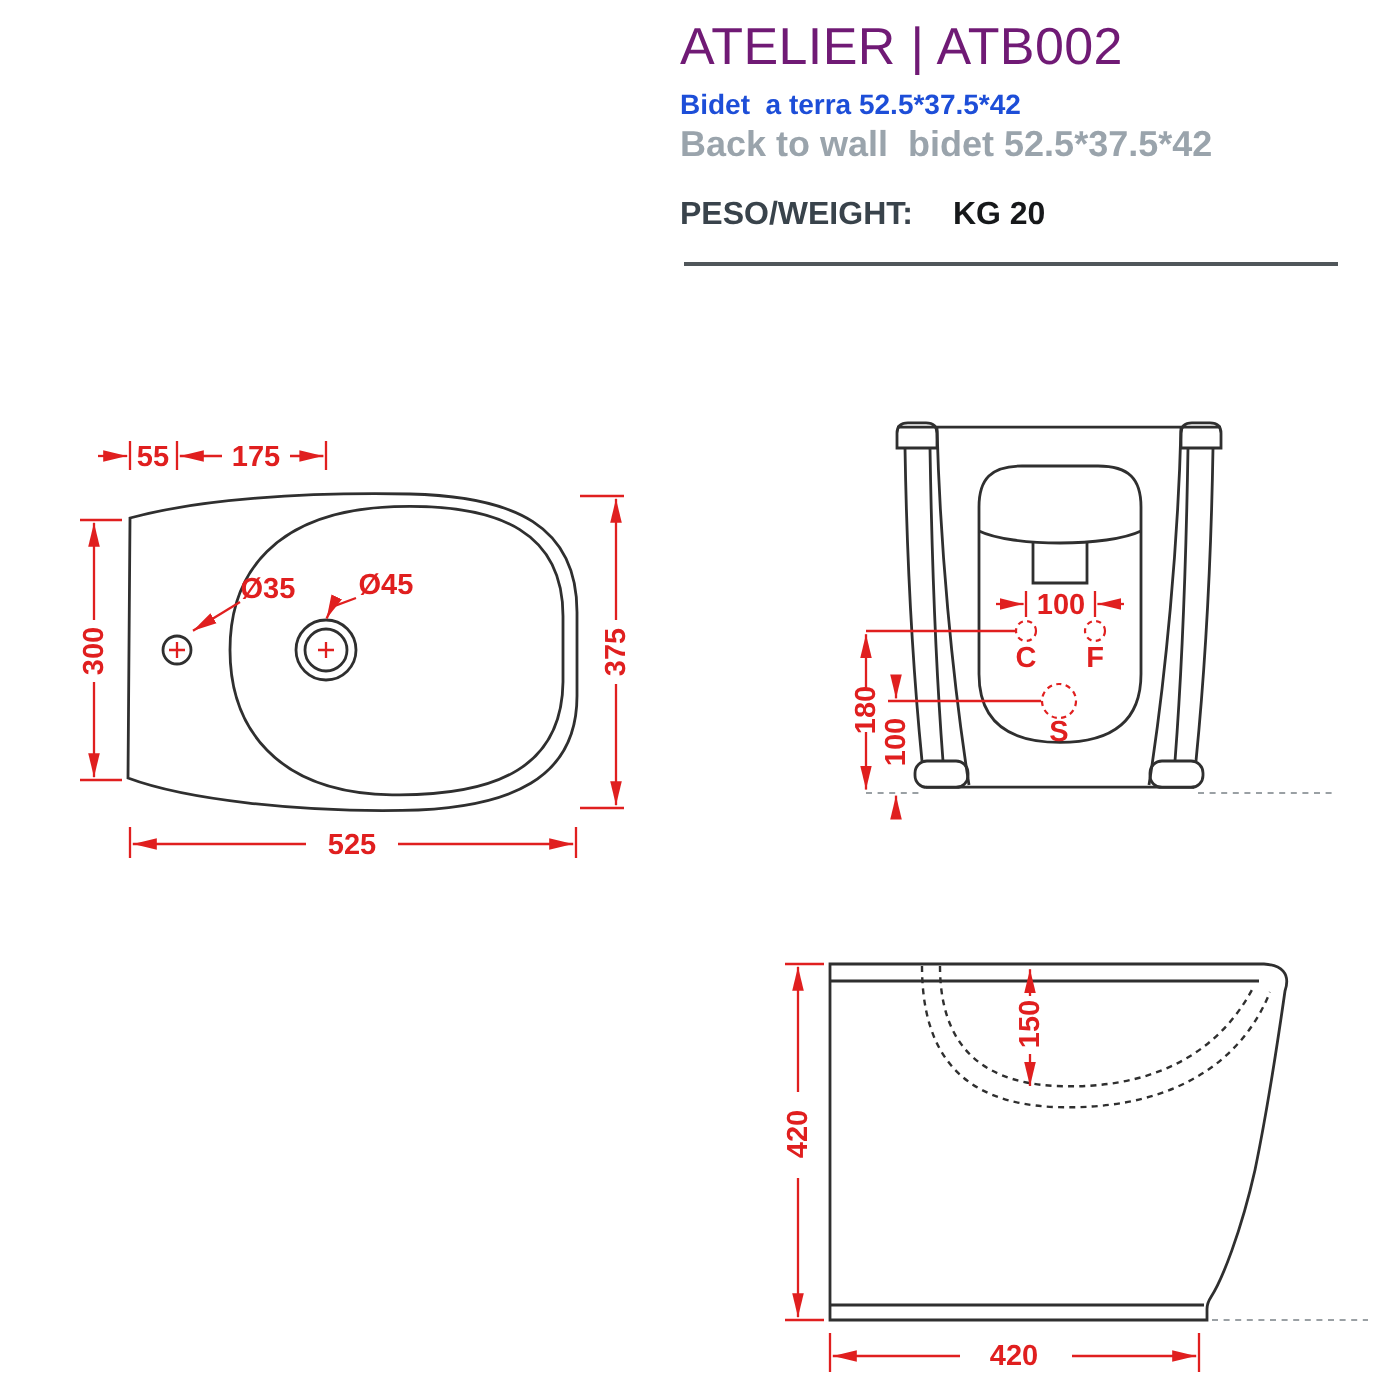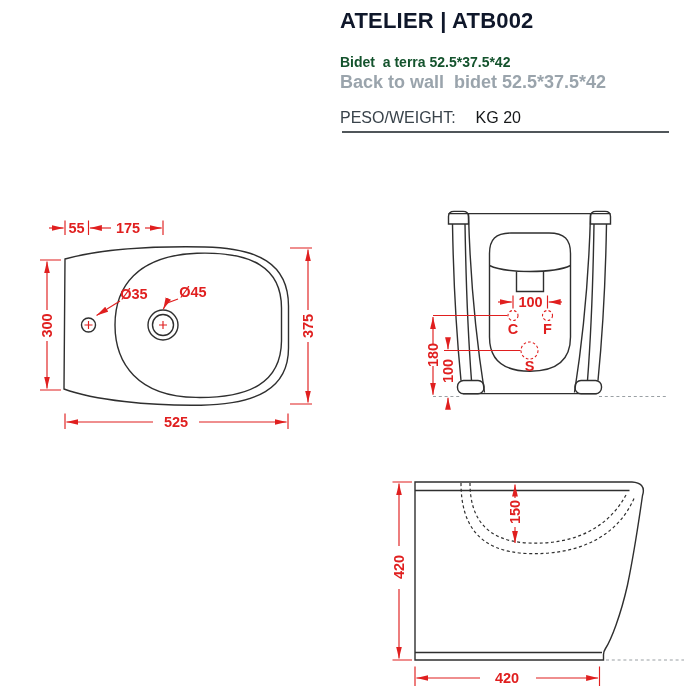--- a/index.html
+++ b/index.html
@@ -1,22 +1,22 @@
 <!DOCTYPE html>
 <html><head>
 <meta charset="utf-8">
 <style>
   html,body{margin:0;padding:0;background:#fff;}
   #screen{position:relative;width:700px;height:700px;background:#ffffff;overflow:hidden;
           font-family:"Liberation Sans",sans-serif;}
   .header{position:absolute;left:340px;top:8px;width:340px;}
-  .title{font-size:22px;font-weight:700;color:#0f172a;letter-spacing:.2px;white-space:pre;}
-  .sub1{margin-top:20px;font-size:14px;font-weight:700;color:#14532d;white-space:pre;}
+  .title{font-size:26px;font-weight:400;color:#701a75;letter-spacing:.2px;white-space:pre;}
+  .sub1{margin-top:5px;font-size:14px;font-weight:700;color:#1d4ed8;white-space:pre;}
   .sub2{margin-top:2px;font-size:18px;font-weight:700;color:#9aa4ac;white-space:pre;}
-  .weight{margin-top:16px;font-size:16px;font-weight:400;color:#39434b;white-space:pre;}
+  .weight{margin-top:16px;font-size:16px;font-weight:700;color:#39434b;white-space:pre;}
   .weight .kg{color:#16181a;margin-left:20px;}
   .rule{position:absolute;left:342px;top:131px;width:327px;height:2px;background:#50565a;}
   svg{position:absolute;left:0;top:0;}
   .ln{fill:none;stroke:#2f2f2f;stroke-width:1.4px;}
   .lnd{fill:none;stroke:#2f2f2f;stroke-width:1.2px;stroke-dasharray:3,2.6;}
   .red{fill:none;stroke:#e01f1f;stroke-width:1.15px;}
   .redd{fill:none;stroke:#e01f1f;stroke-width:1.1px;stroke-dasharray:2.6,2.2;}
   .gry{fill:none;stroke:#9aa0a4;stroke-width:1.1px;stroke-dasharray:3,2.8;}
   .dim{font-family:"Liberation Sans",sans-serif;font-size:14.5px;font-weight:700;fill:#e01f1f;}
 </style>

